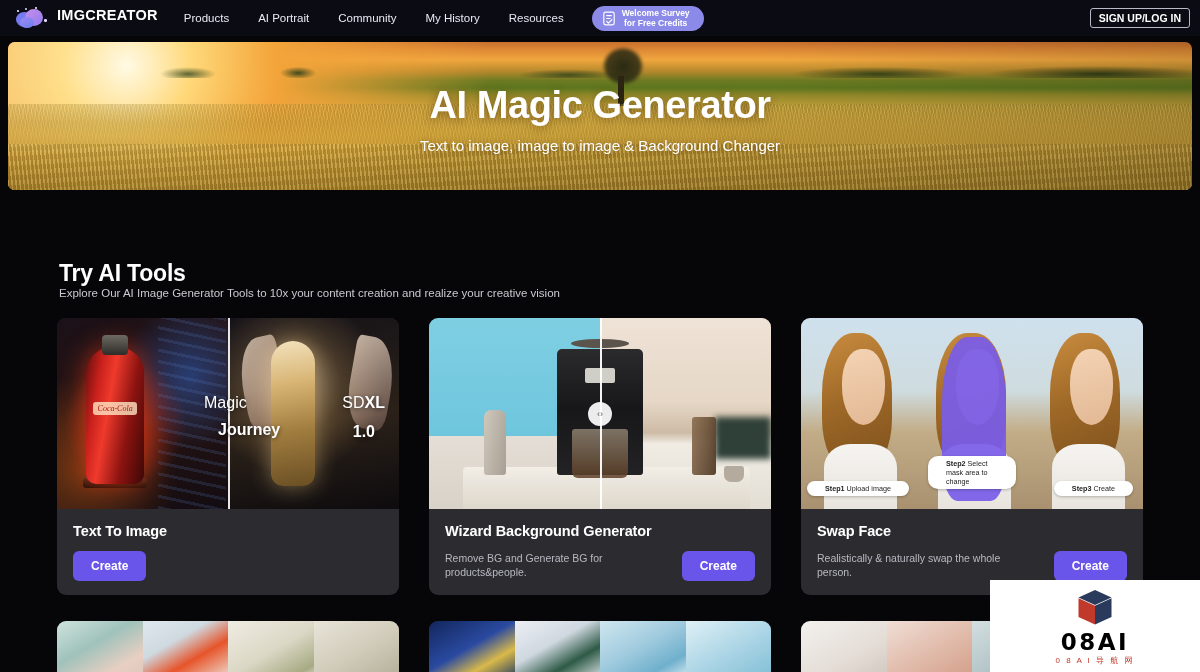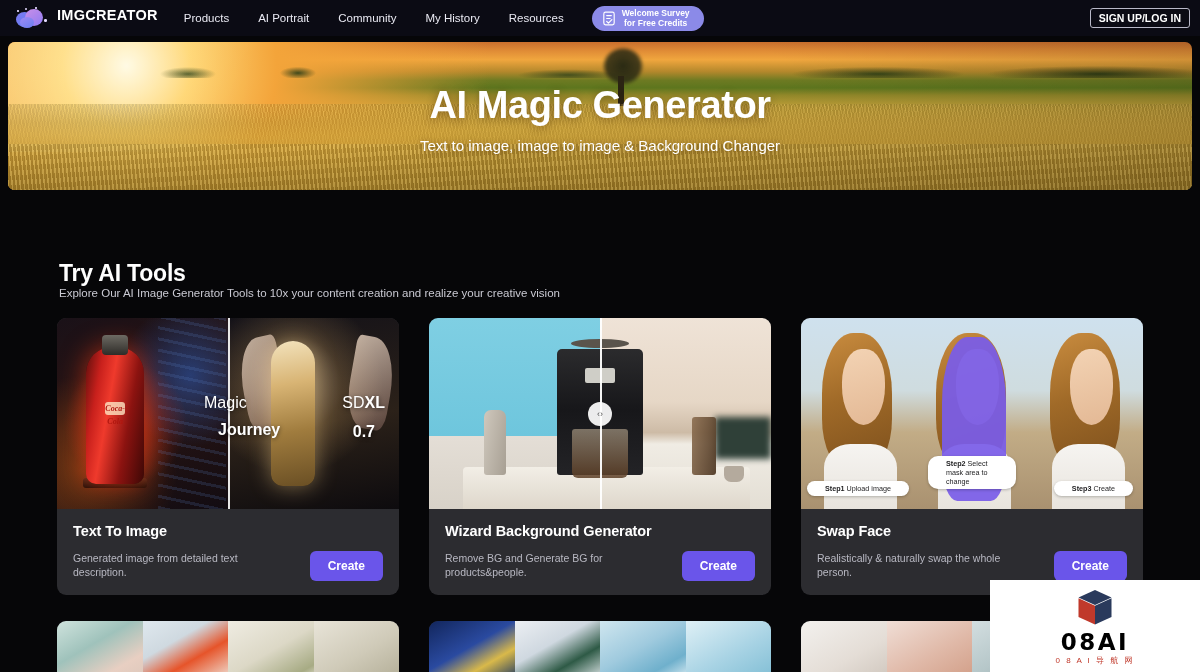--- a/index.html
+++ b/index.html
@@ -190,25 +190,25 @@
     border-radius:26px 26px 10px 10px;
     background:linear-gradient(100deg,#5c0e0c 0%,#c8201c 22%,#ef3a2c 40%,#8c1310 68%,#3d0806 100%);
     box-shadow:0 0 26px rgba(255,60,20,.6);
   }
   .bottle-cap{
     position:absolute; left:34%; top:9%; width:26px; height:20px;
     transform:translateX(-50%); border-radius:4px;
     background:linear-gradient(180deg,#6d6a63,#2e2c28);
   }
   .bottle-label{
-    position:absolute; left:34%; top:44%; width:20px; height:13px;
+    position:absolute; left:34%; top:44%; width:44px; height:13px;
     transform:translateX(-50%); border-radius:3px;
     background:rgba(255,235,200,.78);
     font-family:"Liberation Serif", serif; font-size:8px; font-style:italic;
-    color:#b0160f; text-align:center; line-height:13px; font-weight:700;
+    color:#b0160f; text-align:center; line-height:13px; font-weight:400;
   }
   .bottle-base{
     position:absolute; left:34%; top:84%; width:64px; height:10px;
     transform:translateX(-50%); border-radius:3px;
     background:linear-gradient(180deg,#4a2a1a,#1a0e08);
   }
   .pipes{
     position:absolute; right:2px; top:0; width:40%; height:100%;
     background:repeating-linear-gradient(12deg, rgba(90,130,200,.18) 0 3px, rgba(0,0,0,0) 3px 11px);
   }
@@ -465,26 +465,25 @@
           <div class="wingL"></div>
             <div class="wingR"></div>
           <div class="fairy"></div>
         </div>
         <div class="m1-split"></div>
         <div class="m1-lbl-a">Magic</div>
         <div class="m1-lbl-b">Journey</div>
         <div class="m1-lbl-c">
           <span>SD</span><b>XL</b>
         </div>
-        <div class="m1-lbl-d">0.7</div>
+        <div class="m1-lbl-d">1.0</div>
       </div>
       <div class="card-body">
         <div class="card-title">Text To Image</div>
         <div class="card-foot">
-          <div class="card-desc">Generated image from detailed text description.</div>
           <button class="create-btn">Create</button>
         </div>
       </div>
     </div>
 
     <div class="card">
       <div class="card-media">
         <div class="m2l"></div>
         <div class="m2r">
           <div class="m2r-dark"></div>

